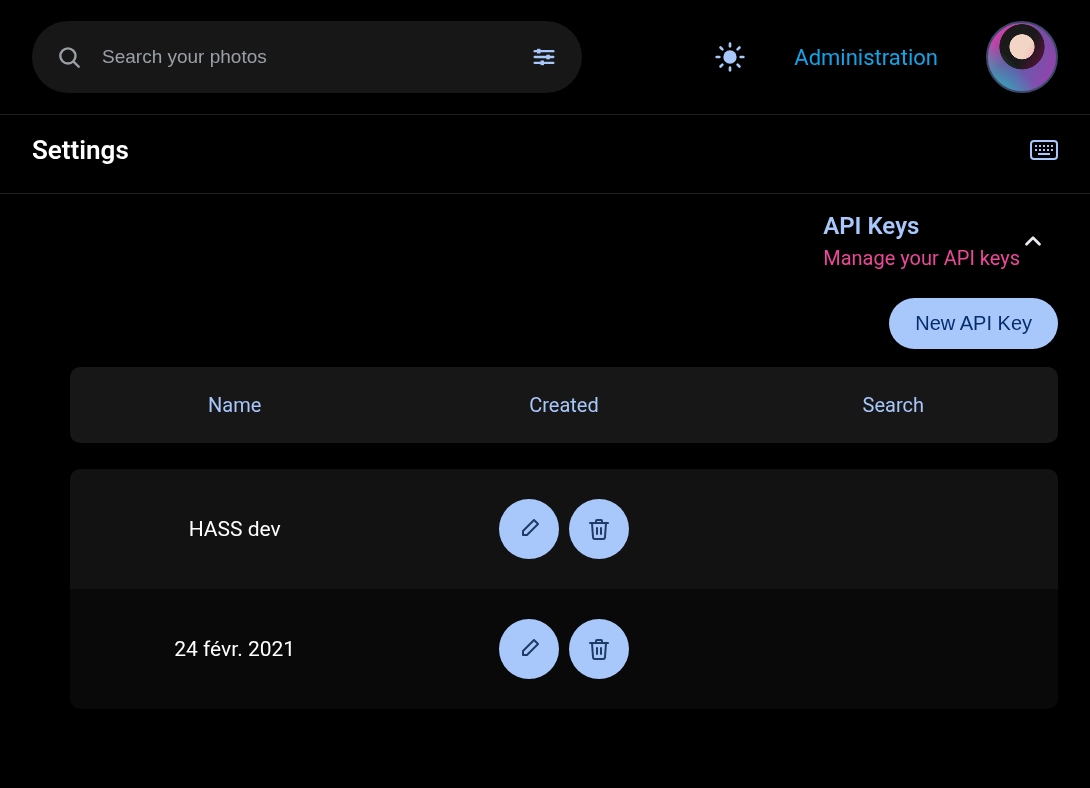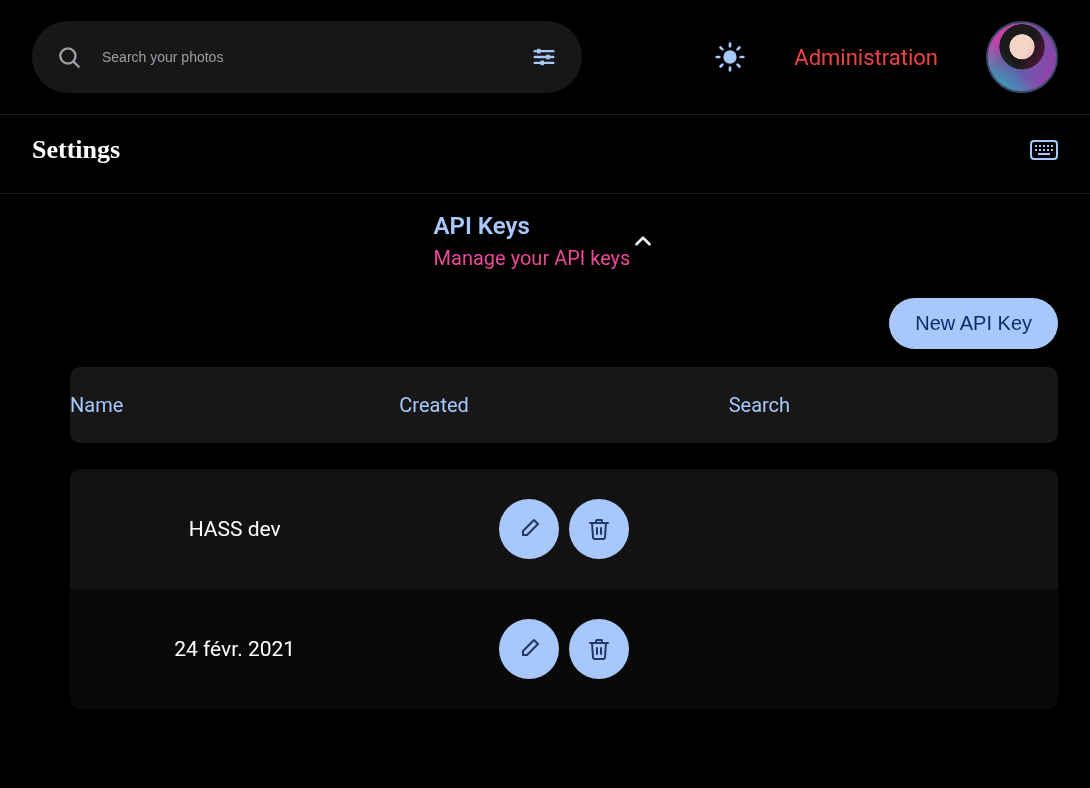--- a/index.html
+++ b/index.html
@@ -27,70 +27,70 @@
     width: 550px;
     padding: 0 24px;
     gap: 20px;
   }
   .search-wrap input {
     flex: 1;
     background: transparent;
     border: none;
     outline: none;
     color: #fef9c3;
-    font-size: 14px;
+    font-size: 19px;
   }
   .search-wrap input::placeholder { color: #9aa0a6; }
   .icon { display: inline-flex; align-items: center; justify-content: center; }
   .spacer { flex: 1; }
   .theme-btn { color: #a8c7fa; cursor: pointer; }
-  .admin-link { font-size: 22px; color: #ef4444; cursor: pointer; margin-left: 24px; margin-right: 24px;}
+  .admin-link { font-size: 22px; color: #0ea5e9; cursor: pointer; margin-left: 24px; margin-right: 24px;}
   .avatar {
     width: 72px; height: 72px; border-radius: 50%;
     border: 2px solid #3b4a6b;
     background: radial-gradient(circle at 50% 35%, #f2d5c4 0 22%, #1a1a1a 23% 40%, transparent 41%),
                 linear-gradient(135deg,#ff3cac 0%,#784ba0 40%,#2b86c5 100%);
     position: relative;
     overflow: hidden;
   }
   .avatar::after{
     content:"";
     position:absolute; inset:0;
     background:
       radial-gradient(circle at 50% 38%, rgba(0,0,0,0) 0 18%, rgba(0,0,0,0) 19%),
       linear-gradient(45deg, rgba(0,255,200,0.6), transparent 40%),
       linear-gradient(-60deg, rgba(255,0,150,0.6), transparent 50%);
   }
   .divider { border-top: 1px solid rgba(255,255,255,0.12); }
   .settings-row {
     display: flex; align-items: center; justify-content: space-between;
     padding: 20px 32px 28px 32px;
-    font-family: Liberation Serif, serif;
   }
   .settings-title { font-size: 26px; font-weight: 600; }
   .kbd-icon { color: #a8c7fa; }
   .section-header {
-    display: flex; align-items: center; justify-content: center;
+    display: flex; align-items: center; justify-content: flex-end;
     padding: 18px 44px 10px 44px;
   }
   .section-title { font-size: 24px; font-weight: 600; color: #a8c7fa; margin-bottom: 6px;}
   .section-sub { font-size: 20px; color: #ec4899; }
   .chevron { color: #e8eaed; cursor: pointer; }
   .actions-row { display: flex; justify-content: flex-end; padding: 18px 32px 18px 16px; }
   .new-key-btn {
     background: #a8c7fa; color: #062e6f; border: none;
     border-radius: 28px; padding: 14px 26px; font-size: 20px; font-weight: 500;
     cursor: pointer;
   }
   .table-wrap { padding: 0 32px 0 70px; }
   .thead {
     display: grid; grid-template-columns: 1fr 1fr 1fr;
     background: rgba(255,255,255,0.09);
     border-radius: 10px;
     height: 76px; align-items: center;
+    text-align: center;
     color: #a8c7fa; font-size: 20px;
   }
   .tbody { margin-top: 26px; border-radius: 10px; overflow: hidden; }
   .trow {
     display: grid; grid-template-columns: 1fr 1fr 1fr;
     align-items: center; text-align: center;
     height: 120px; font-size: 21px;
   }
   .trow:nth-child(odd){ background: rgba(255,255,255,0.07);}
   .trow:nth-child(even){ background: rgba(255,255,255,0.035);}

